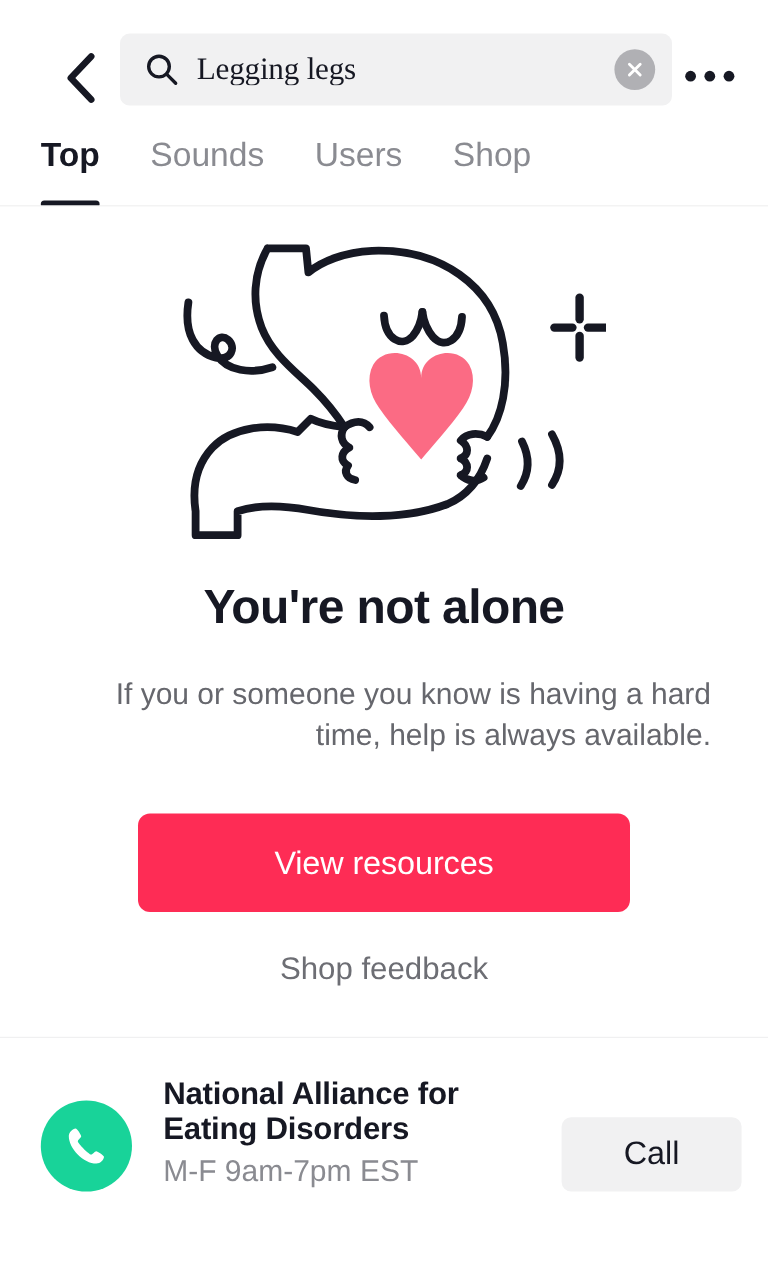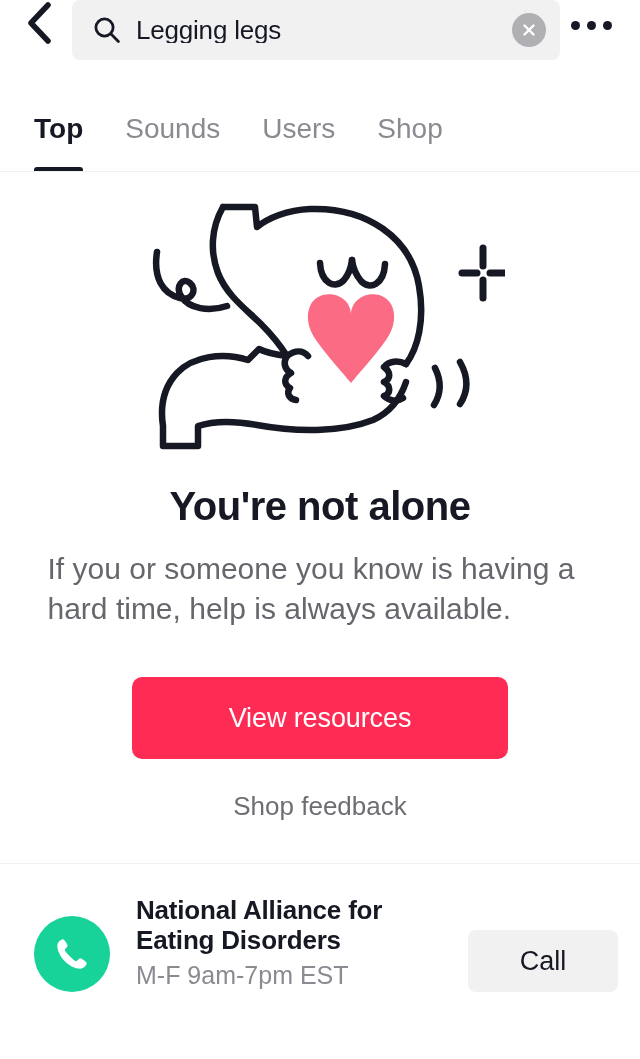--- a/index.html
+++ b/index.html
@@ -12,24 +12,25 @@
     height: 1059px;
     font-family: "Liberation Sans", sans-serif;
     -webkit-font-smoothing: antialiased;
     overflow: hidden;
     position: relative;
   }
 
   
   .header {
     display: flex;
-    align-items: flex-start;
+    align-items: flex-end;
     height: 88px;
-    padding: 0 18px 0 16px;
+    padding: 0 18px 0 44px;
     box-sizing: border-box;
+    font-family: Liberation Serif, serif;
   }
   .back-btn {
     width: 46px;
     height: 46px;
     display: flex;
     align-items: center;
     justify-content: center;
     flex: 0 0 auto;
     margin-right: 10px;
     cursor: pointer;
@@ -144,36 +145,36 @@
   
   .headline {
     text-align: center;
     font-size: 40px;
     font-weight: bold;
     color: #161823;
     letter-spacing: -0.5px;
     margin-top: 22px;
   }
   .subhead {
-    text-align: left;
-    font-size: 30px;
+    text-align: right;
+    font-size: 25px;
     line-height: 1.34;
     color: #66676d;
-    margin: 20px auto 0;
+    margin: 34px auto 0;
     width: 545px;
   }
 
   
   .cta-wrap {
     display: flex;
     justify-content: center;
     margin-top: 48px;
   }
   .cta {
-    width: 376px;
+    width: 410px;
     height: 82px;
     background: #fe2c55;
     border-radius: 10px;
     border: none;
     color: #ffffff;
     font-size: 27px;
     font-family: inherit;
     display: flex;
     align-items: center;
     justify-content: center;

